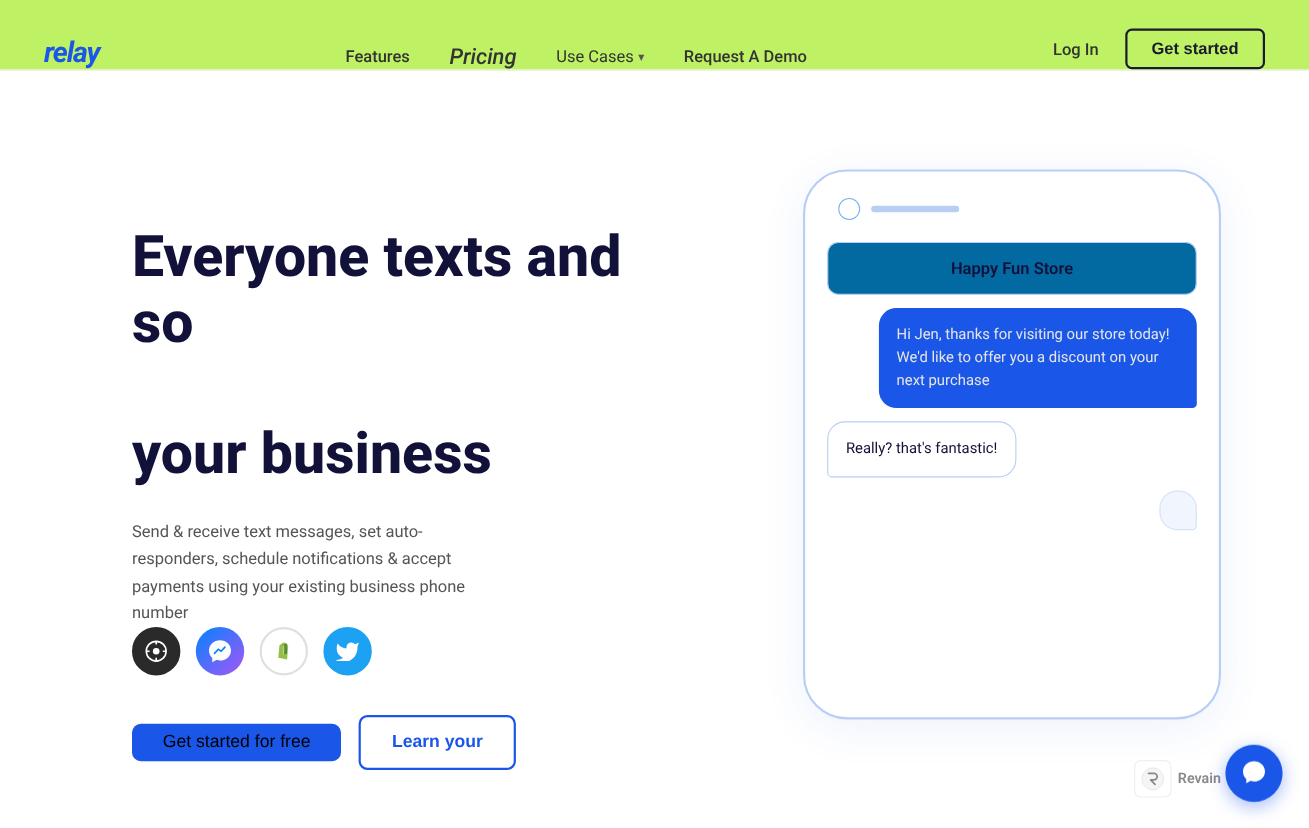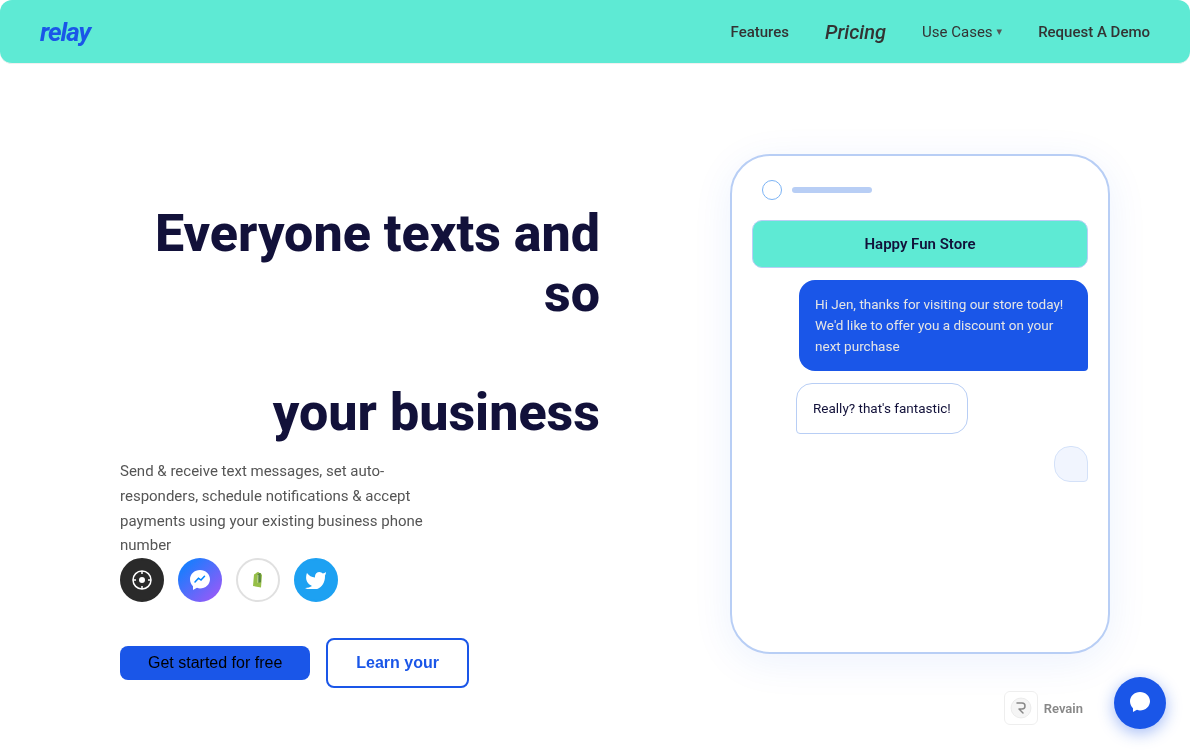--- a/index.html
+++ b/index.html
@@ -1,46 +1,50 @@
 <!DOCTYPE html>
 <html><head>
   <meta charset="utf-8">
   <style>
     * { margin: 0; padding: 0; box-sizing: border-box; }
     body { font-family: -apple-system, BlinkMacSystemFont, 'Segoe UI', Roboto, sans-serif; background: #fff; color: #1a1a2e; overflow-x: hidden; }
 
     
     nav {
-      display: flex; align-items: center; justify-content: space-between;
+      display: flex; align-items: flex-end; justify-content: space-between;
       padding: 0 40px; height: 64px; border-bottom: 1px solid #f0f0f0;
-      position: sticky; top: 0; background: #5eead4; z-index: 100; border-radius: 12px;
+      position: sticky; top: 0; background: #bef264; z-index: 100;
     }
   </style>
 </head>
 <body>
 
 <nav>
   <div style="font-size:26px;font-weight:700;color:#1a56e8;font-style:italic;letter-spacing:-1px;cursor:pointer;">relay</div>
 
   <div style="display:flex;align-items:center;gap:36px;">
     <a style="text-decoration:none;color:#333;font-size:15px;font-weight:500;cursor:pointer;">Features</a>
     <a style="text-decoration:none;color:#333;font-size:20px;font-weight:500;cursor:pointer;font-style:italic;">Pricing</a>
     <a style="text-decoration:none;color:#333;font-size:15px;font-weight:400;cursor:pointer;display:flex;align-items:center;gap:4px;">
       <span>Use Cases</span>
       <span style="font-size:11px;color:#555;">▾</span>
     </a>
     <a style="text-decoration:none;color:#333;font-size:15px;font-weight:500;cursor:pointer;">Request A Demo</a>
   </div>
 
+  <div style="display:flex;align-items:center;gap:24px;">
+    <a style="text-decoration:none;color:#333;font-size:15px;font-weight:500;cursor:pointer;">Log In</a>
+    <button style="background:transparent;border:2px solid #1a1a2e;color:#1a1a2e;padding:8px 22px;border-radius:6px;font-size:15px;font-weight:600;cursor:pointer;">Get started</button>
+  </div>
 </nav>
 
 <section style="display:flex;align-items:flex-start;justify-content:space-between;padding:80px 60px 0 120px;min-height:689px;overflow:hidden;background:#fff;">
 
   <div style="max-width:480px;padding-top:60px;">
-    <h1 style="font-size:52px;font-weight:800;line-height:1.15;color:#12113a;margin-bottom:16px;text-align:right;">
+    <h1 style="font-size:52px;font-weight:800;line-height:1.15;color:#12113a;margin-bottom:28px;">
       <span>Everyone texts and so</span><br>
       <br>
       <span>your business</span>
     </h1>
 
     <p style="font-size:15px;color:#555;line-height:1.65;max-width:340px;">Send &amp; receive text messages, set auto-responders, schedule notifications &amp; accept payments using your existing business phone number</p>
 
     <div style="display:flex;align-items:center;gap:14px;margin-bottom:36px;">
 
       <div style="width:44px;height:44px;border-radius:50%;background:#2a2a2a;border:2px solid #2a2a2a;display:flex;align-items:center;justify-content:center;">
@@ -86,40 +90,40 @@
   <div style="flex:1;display:flex;justify-content:center;align-items:flex-start;padding-top:10px;max-width:420px;margin-left:40px;">
     <div style="width:380px;min-height:500px;border:2px solid #b8cef5;border-radius:40px;background:#fff;padding:24px 20px 20px;box-shadow:0 8px 40px rgba(26,86,232,0.08);">
 
       <div style="display:flex;align-items:center;gap:10px;padding:0 10px 20px 10px;">
         <div style="width:20px;height:20px;border-radius:50%;border:1.5px solid #7bb3f5;"></div>
         <div style="height:6px;width:80px;border-radius:3px;background:#b8cef5;"></div>
       </div>
 
       <div style="display:flex;flex-direction:column;gap:12px;">
 
-        <div style="background:#5eead4;border:1.5px solid #b8cef5;border-radius:10px;padding:14px 8px;text-align:center;font-size:15px;font-weight:600;color:#12113a;">Happy Fun Store</div>
+        <div style="background:#0369a1;border:1.5px solid #b8cef5;border-radius:10px;padding:14px 8px;text-align:center;font-size:15px;font-weight:600;color:#12113a;">Happy Fun Store</div>
 
         <div style="background:#1a56e8;color:#e5e5e5;border-radius:16px 16px 4px 16px;padding:14px 16px;font-size:13.5px;line-height:1.55;max-width:86%;align-self:flex-end;margin-left:20px;">Hi Jen, thanks for visiting our store today! We'd like to offer you a discount on your next purchase</div>
 
-        <div style="background:#fff;color:#12113a;border-radius:16px 16px 16px 4px;padding:14px 16px;font-size:13.5px;line-height:1.55;max-width:80%;align-self:flex-start;margin-right:20px;border:1.5px solid #b8cef5;margin-left:44px;">Really? that's fantastic!</div>
+        <div style="background:#fff;color:#12113a;border-radius:16px 16px 16px 4px;padding:14px 16px;font-size:13.5px;line-height:1.55;max-width:80%;align-self:flex-start;margin-right:20px;border:1.5px solid #b8cef5;">Really? that's fantastic!</div>
 
 
         <div style="background:#e8f0fe;color:#12113a;border-radius:16px 16px 4px 16px;padding:14px 16px;font-size:13.5px;line-height:1.55;max-width:80%;align-self:flex-end;margin-left:20px;border:1.5px solid #b8cef5;opacity:0.6;height:36px;overflow:hidden;"></div>
       </div>
     </div>
   </div>
 </section>
 
 <div style="position:fixed;bottom:24px;right:24px;width:52px;height:52px;background:#1a56e8;border-radius:50%;display:flex;align-items:center;justify-content:center;cursor:pointer;box-shadow:0 4px 16px rgba(26,86,232,0.4);z-index:999;">
   <svg width="26" height="26" viewBox="0 0 26 26" fill="none">
     <path d="M13 2C7.477 2 3 6.145 3 11.259c0 2.713 1.135 5.152 2.977 6.933V22l4.026-2.197C11.009 20.258 11.994 20.5 13 20.5c5.523 0 10-4.145 10-9.241S18.523 2 13 2z" fill="#fff"></path>
   </svg>
 </div>
 
-<div style="position:fixed;bottom:28px;right:107px;display:flex;align-items:center;gap:6px;cursor:pointer;z-index:998;">
+<div style="position:fixed;bottom:28px;right:80px;display:flex;align-items:center;gap:6px;cursor:pointer;z-index:998;">
   <div style="width:34px;height:34px;background:#fff;border-radius:6px;display:flex;align-items:center;justify-content:center;border:1px solid #eee;overflow:hidden;">
     <svg width="22" height="22" viewBox="0 0 22 22" fill="none">
       <circle cx="11" cy="11" r="10" fill="#f5f5f5" stroke="#ddd" stroke-width="0.5"></circle>
       <path d="M7 6h5a3 3 0 010 6H9l4 4" stroke="#888" stroke-width="1.5" stroke-linecap="round" stroke-linejoin="round"></path>
     </svg>
   </div>
   <span style="font-size:13px;color:#888;font-weight:600;">Revain</span>
 </div>
 
 </body></html>

